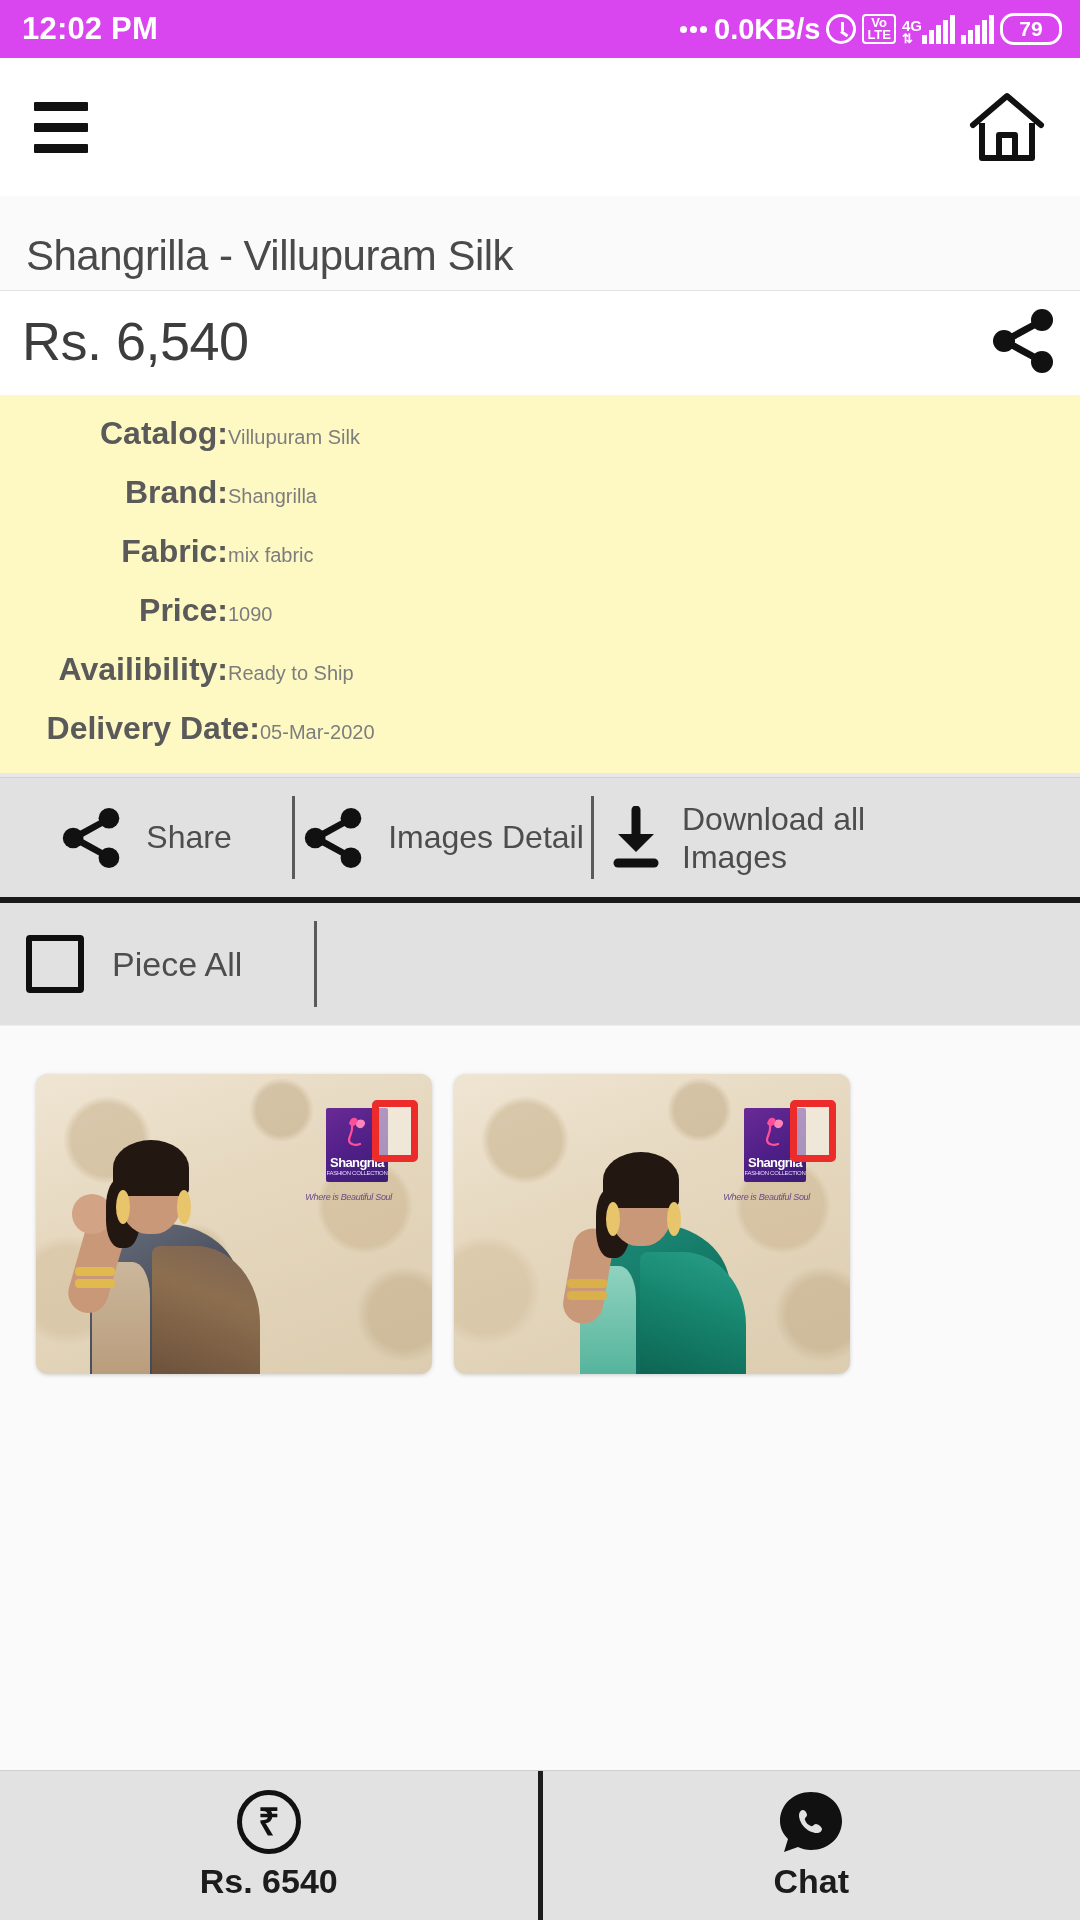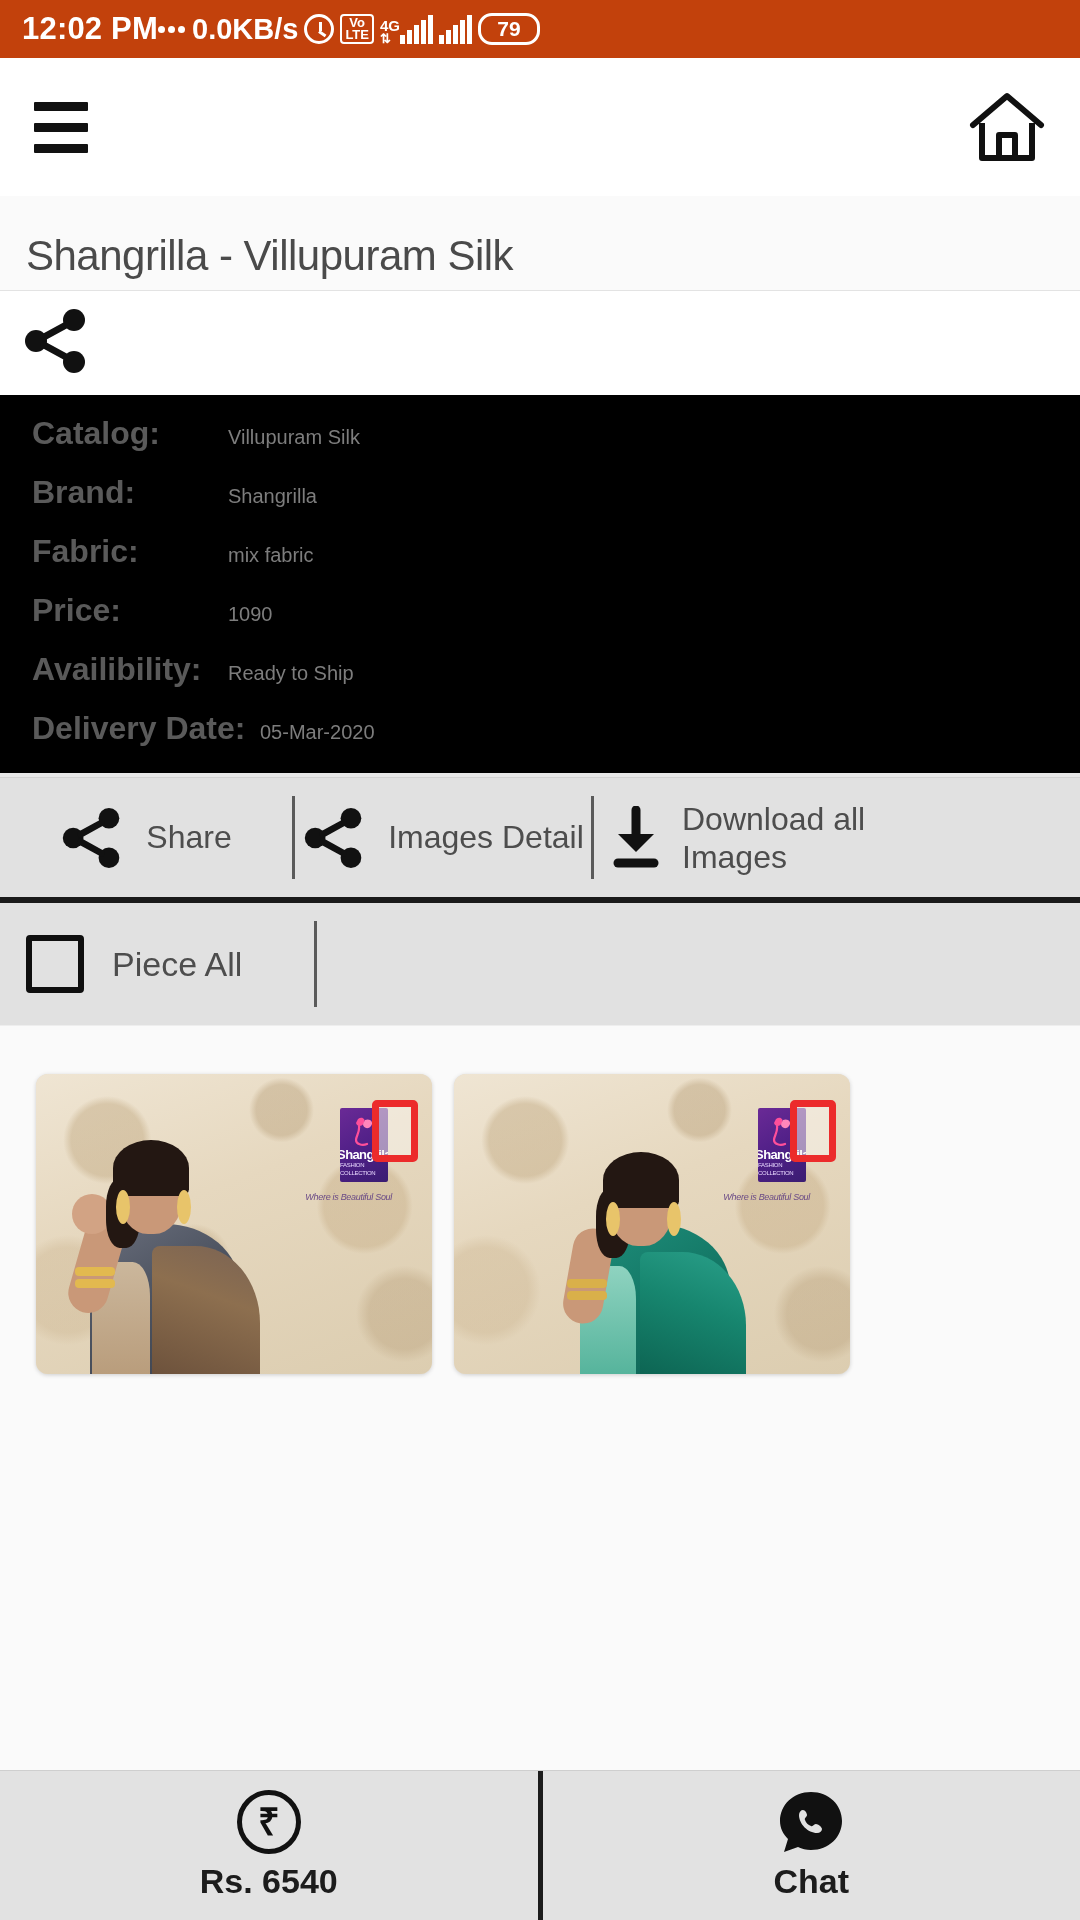--- a/index.html
+++ b/index.html
@@ -6,22 +6,22 @@
   html, body {
     width:1080px; height:1920px;
     font-family:"Liberation Sans", sans-serif;
     background:#ffffff;
     overflow:hidden;
   }
   #app { width:1080px; height:1920px; position:relative; display:flex; flex-direction:column; }
 
   
   .statusbar {
-    height:58px; background:#c2410c; color:#ffffff;
-    display:flex; align-items:center; 
+    height:58px; background:#d946ef; color:#ffffff;
+    display:flex; align-items:center; justify-content:space-between;
     padding:0 18px 0 22px; flex:0 0 58px;
   }
   .sb-clock { font-size:31px; font-weight:700; letter-spacing:.2px; }
   .sb-right { display:flex; align-items:center; gap:6px; }
   .sb-dots { display:flex; align-items:flex-end; gap:3px; margin-right:1px; }
   .sb-dots i { width:7px; height:7px; background:#fff; border-radius:50%; display:block; }
   .sb-kb { font-size:29px; font-weight:700; }
   .sb-alarm { width:30px; height:30px; border:3px solid #fff; border-radius:50%; position:relative; }
   .sb-alarm:before { content:""; position:absolute; left:12px; top:5px; width:3px; height:9px; background:#fff; }
   .sb-alarm:after  { content:""; position:absolute; left:12px; top:13px; width:8px; height:3px; background:#fff; transform:rotate(35deg); transform-origin:left center; }
@@ -57,21 +57,21 @@
   .home-btn { margin-left:auto; width:78px; height:72px; cursor:pointer; }
 
   
   .prod-head { background:#fafafa; padding:36px 26px 10px 26px; border-bottom:1px solid #e3e3e3; }
   .prod-title { font-size:42px; color:#4a4a4a; font-weight:400; letter-spacing:-.5px; }
   .price-row { display:flex; align-items:center; justify-content:space-between; padding:16px 22px 20px 22px; }
   .prod-price { font-size:54px; color:#3d3d3d; font-weight:400; letter-spacing:-.5px; }
   .share-top { width:68px; height:68px; cursor:pointer; }
 
   
-  .details { background:#000000; padding:20px 0 22px 32px; border-bottom:4px solid #e8e8e8; }
+  .details { background:#fef9c3; padding:20px 0 22px 32px; border-bottom:4px solid #e8e8e8;text-align:right; }
   .drow { display:flex; align-items:baseline; margin-bottom:22px; }
   .drow:last-child { margin-bottom:4px; }
   .dlabel { font-size:32px; font-weight:700; color:#5a5a5a; width:196px; flex:0 0 196px; }
   .dvalue { font-size:20px; color:#7d7d7d; font-weight:400; }
 
   
   .actionbar {
     background:#e1e1e1; height:120px; display:flex; align-items:stretch;
     border-top:1px solid #d2d2d2; flex:0 0 120px;
   }
@@ -114,21 +114,21 @@
   .m-hair { position:absolute; width:76px; height:56px; background:#231712; border-radius:50% 50% 12% 12%; }
   .m-hairb { position:absolute; width:34px; height:70px; background:#231712; border-radius:40%; }
   .m-ear { position:absolute; width:14px; height:34px; background:#e8c46a; border-radius:50%; }
   .m-body { position:absolute; width:150px; height:150px; border-radius:52% 52% 0 0 / 44% 44% 0 0; }
   .m-drape { position:absolute; border-radius:8px 60% 0 0; }
   .m-arm { position:absolute; width:40px; height:96px; background:#c99878; border-radius:22px; }
   .m-hand { position:absolute; width:40px; height:40px; background:#d2a384; border-radius:50%; }
   .m-bangle { position:absolute; width:40px; height:9px; background:#e2b94f; border-radius:4px; }
 
   .wm {
-    position:absolute; right:44px; top:34px; width:48px; height:74px;
+    position:absolute; right:44px; top:34px; width:62px; height:74px;
     background:linear-gradient(150deg,#6a2a96 0%,#4e1f86 55%,#3a1d72 100%);
     border-radius:2px; display:flex; flex-direction:column; align-items:center;
     justify-content:flex-end; padding-bottom:5px; overflow:hidden;
   }
   .wm-mark { position:absolute; top:8px; left:50%; transform:translateX(-50%); width:26px; height:30px; }
   .wm-name { font-size:13px; font-weight:700; color:#ffffff; letter-spacing:-.6px; line-height:12px; }
   .wm-sub { font-size:6px; color:#e8d8ff; letter-spacing:-.3px; line-height:8px; }
   .wm-cap { position:absolute; right:40px; top:118px; font-size:9px; color:#6a4a86; font-style:italic; letter-spacing:-.3px;margin-left:16px; }
   .card-chk {
     position:absolute; right:14px; top:26px; width:46px; height:62px;
@@ -206,20 +206,21 @@
       <path d="M14 32 L14 67 L64 67 L64 32" fill="none" stroke="#111" stroke-width="6" stroke-linejoin="round"></path>
       <path d="M31 67 L31 44 L47 44 L47 67" fill="none" stroke="#111" stroke-width="6" stroke-linejoin="round"></path>
     </svg>
   </div>
 
   <div class="prod-head">
     <div class="prod-title">Shangrilla - Villupuram Silk</div>
   </div>
 
   <div class="price-row">
+    <div class="prod-price">Rs. 6,540</div>
     <svg class="share-top" viewBox="0 0 68 68">
       <circle cx="52" cy="13" r="11" fill="#111"></circle>
       <circle cx="14" cy="34" r="11" fill="#111"></circle>
       <circle cx="52" cy="55" r="11" fill="#111"></circle>
       <path d="M44 18 L22 30 M22 38 L44 50" stroke="#111" stroke-width="7" stroke-linecap="round"></path>
     </svg>
   </div>
 
   <div class="details">
     <div class="drow">

